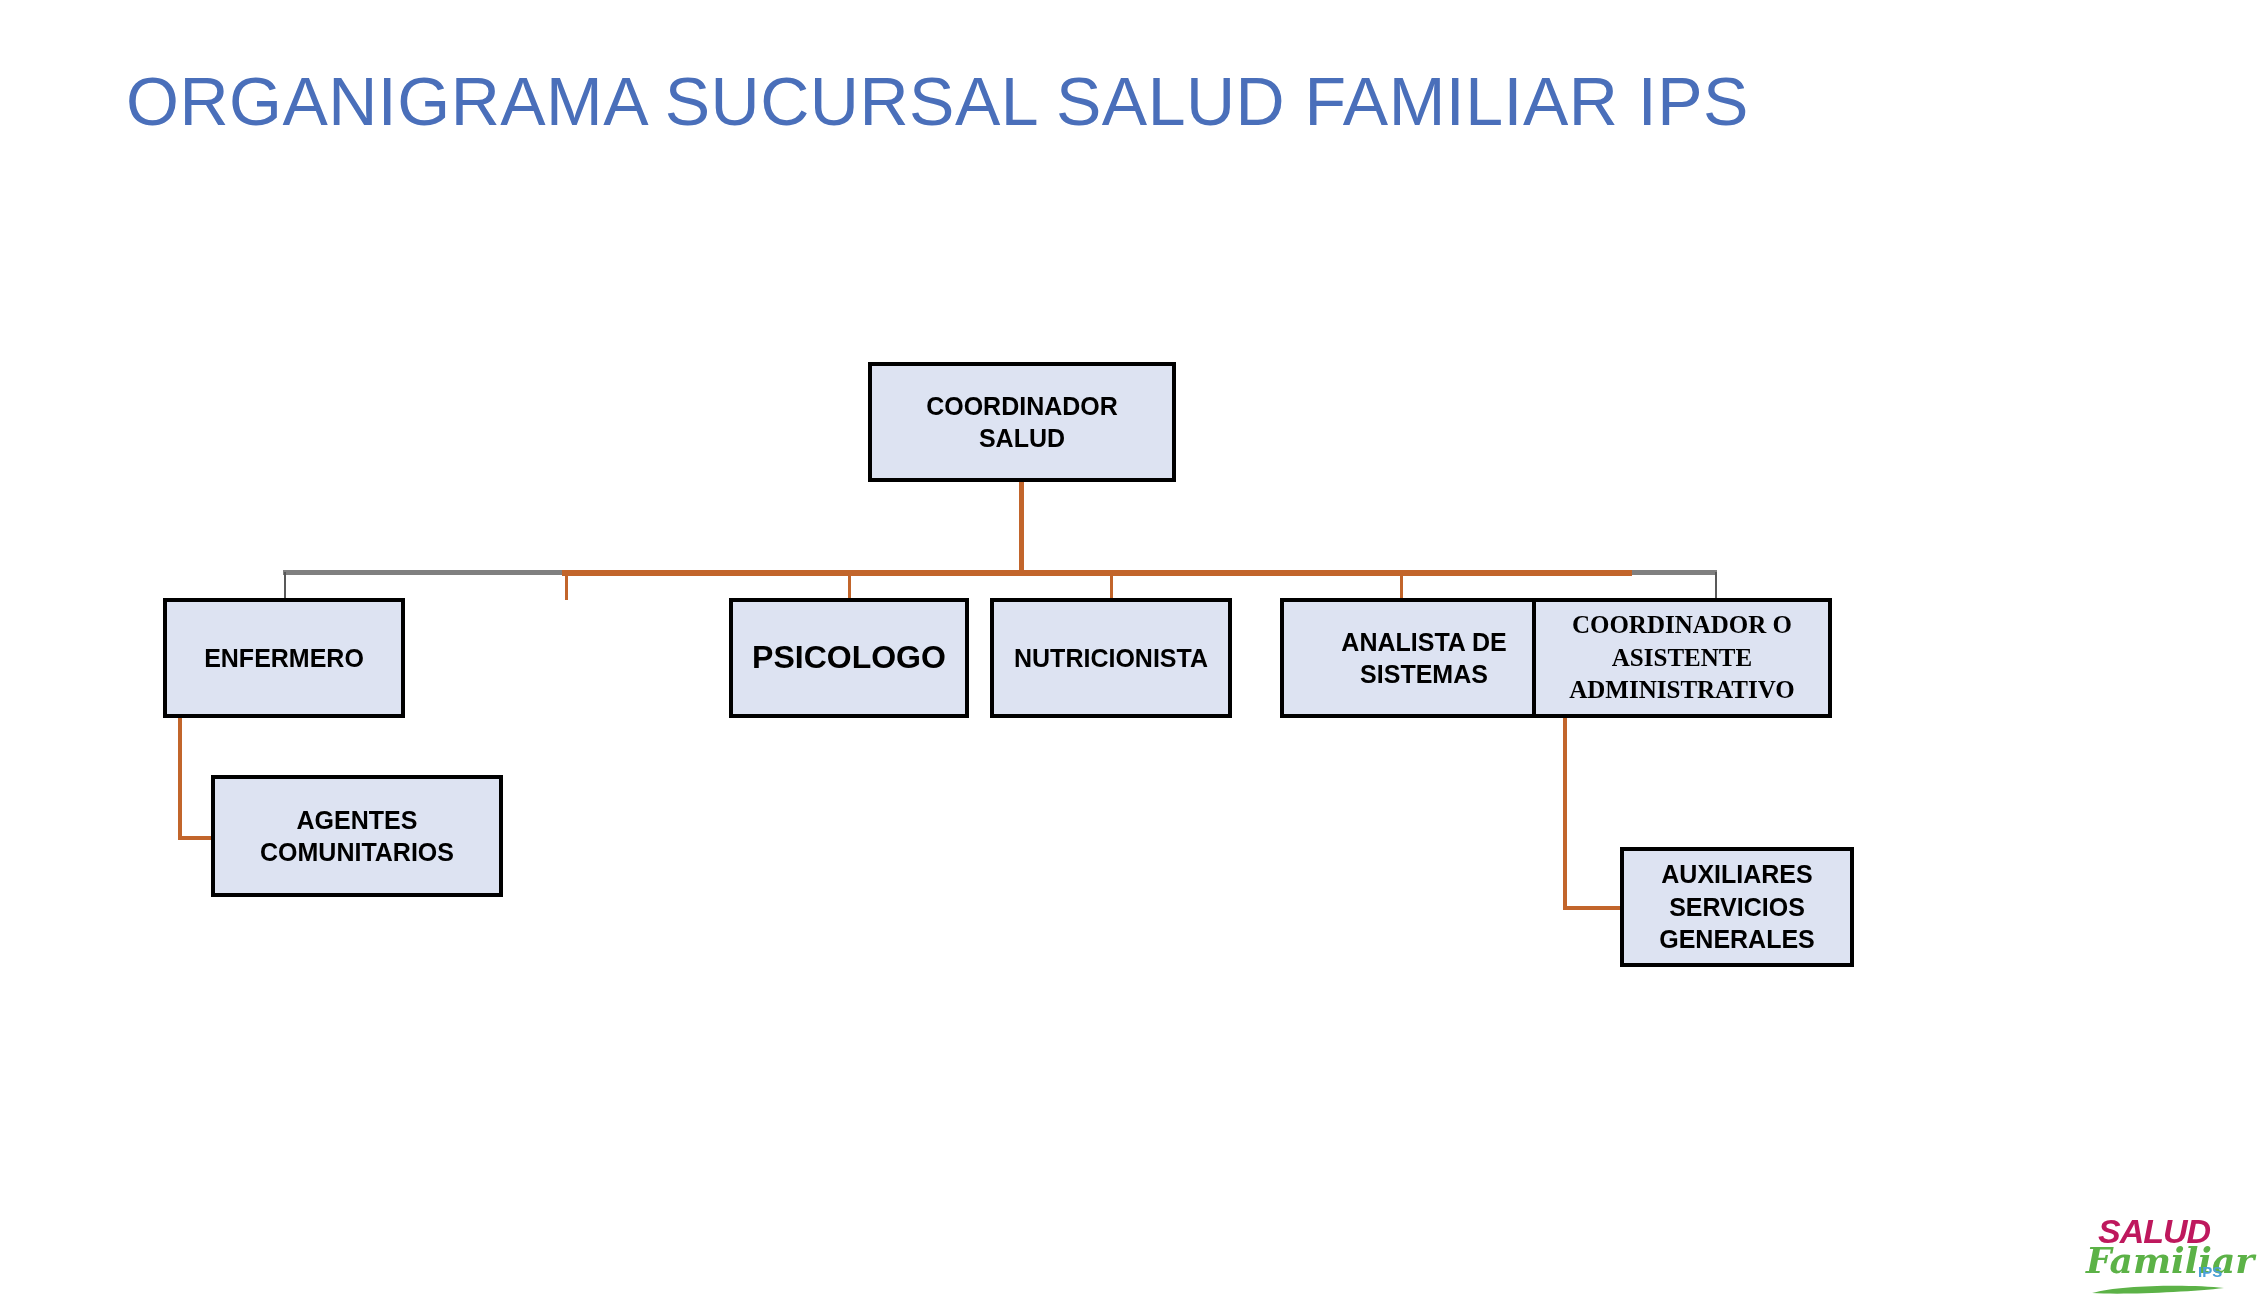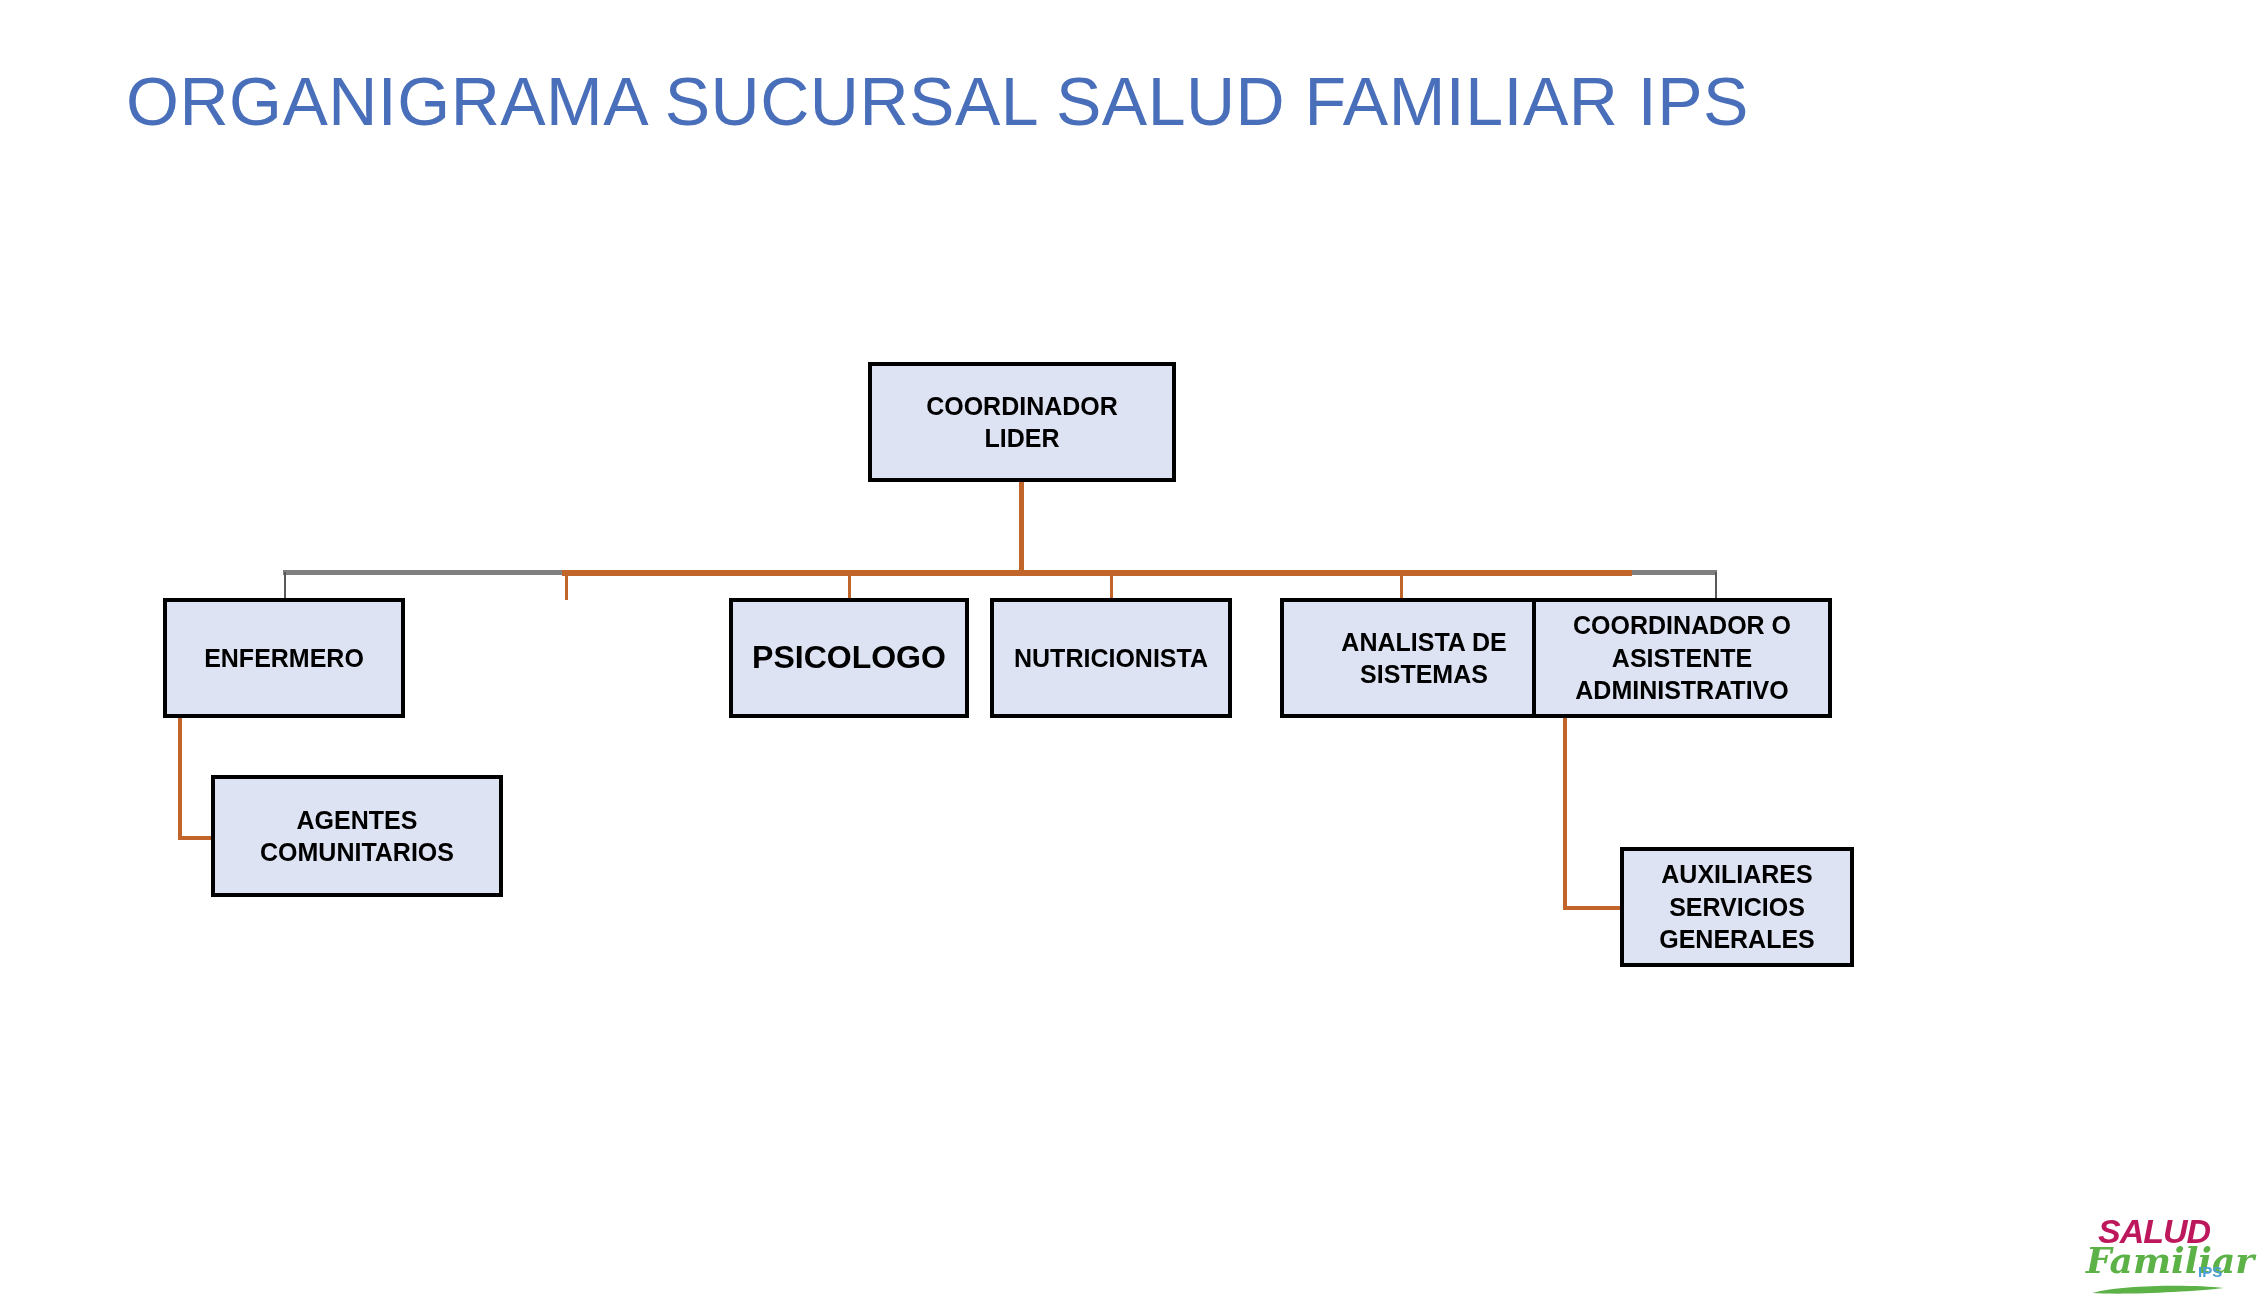--- a/index.html
+++ b/index.html
@@ -53,21 +53,21 @@
     display: block;
     white-space: pre-line;
   }
 
   #node-root        { left: 868px;  top: 362px; width: 308px; height: 120px; font-size: 25px; }
   #node-enfermero   { left: 163px;  top: 598px; width: 242px; height: 120px; font-size: 25px; }
   #node-medico      { left: 447px;  top: 598px; width: 238px; height: 120px; font-size: 25px; }
   #node-psicologo   { left: 729px;  top: 598px; width: 240px; height: 120px; font-size: 32px; }
   #node-nutricionista { left: 990px; top: 598px; width: 242px; height: 120px; font-size: 25px; }
   #node-analista    { left: 1280px; top: 598px; width: 288px; height: 120px; font-size: 25px; }
-  #node-coord-admin { left: 1532px; top: 598px; width: 300px; height: 120px; font-size: 25px; }
+  #node-coord-admin { left: 1532px; top: 598px; width: 300px; height: 120px; font-size: 25px; font-family: Liberation Serif, serif; }
   #node-agentes     { left: 211px;  top: 775px; width: 292px; height: 122px; font-size: 25px; }
   #node-auxiliares  { left: 1620px; top: 847px; width: 234px; height: 120px; font-size: 25px; }
 
   
   .conn {
     position: absolute;
     z-index: 1;
   }
   
   #conn-root-stem {
@@ -207,21 +207,21 @@
   <div class="leg" id="leg-analista"></div>
   <div class="leg gray" id="leg-coord-admin"></div>
 
   <div class="conn" id="conn-enf-v"></div>
   <div class="conn" id="conn-enf-h"></div>
   <div class="conn" id="conn-adm-v"></div>
   <div class="conn" id="conn-adm-h"></div>
 
   <div class="node" id="node-root">
     <span class="label">COORDINADOR
-LIDER</span>
+SALUD</span>
   </div>
 
   <div class="node" id="node-enfermero">
     <span class="label">ENFERMERO</span>
   </div>
 
 
   <div class="node" id="node-psicologo">
     <span class="label">PSICOLOGO</span>
   </div>

